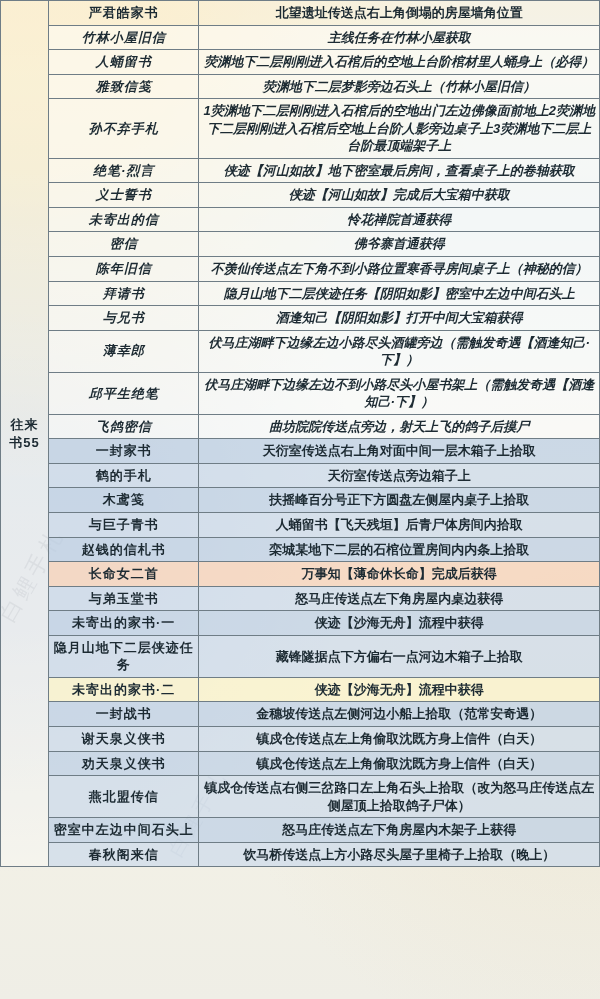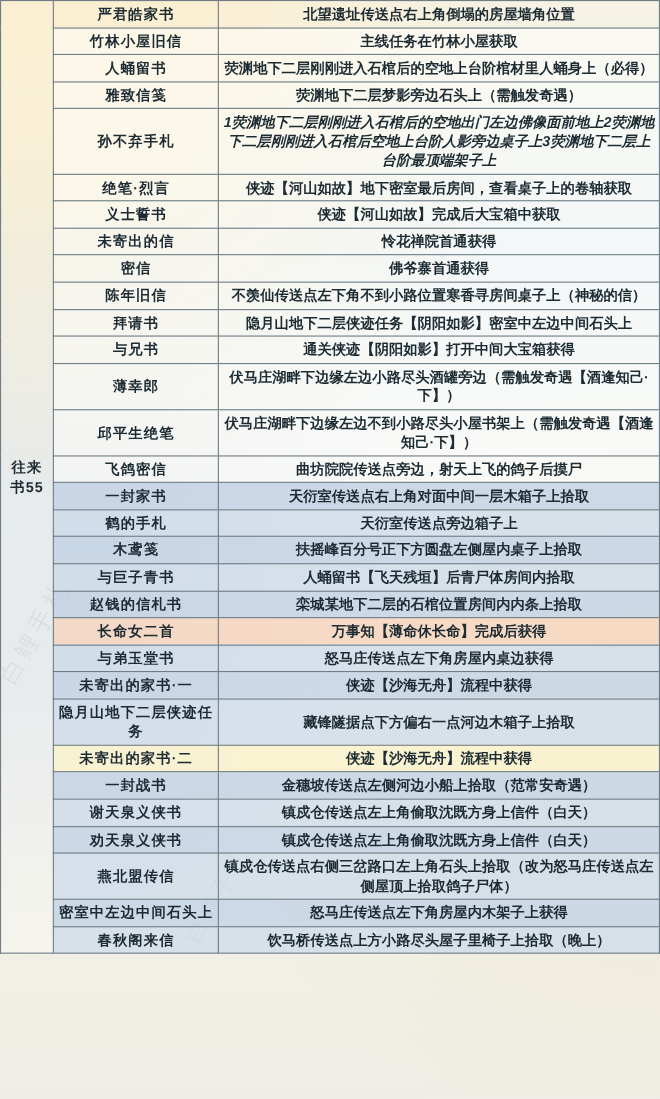--- a/index.html
+++ b/index.html
@@ -75,21 +75,21 @@
     color: #16242c;
   }
   td.desc {
     width: 398px;
     font-size: 12.5px;
     font-weight: bold;
     color: #16242c;
   }
   
   tr.t-plain td { background: rgba(255,255,255,0.30); }
-  tr.t-white td { background: rgba(255,255,255,0.62); }
+  tr.t-white td { background: rgba(255,255,255,0.62); font-style: italic; }
   tr.t-blue td  { background: rgba(193,210,230,0.78); }
   tr.t-blue2 td { background: rgba(205,219,235,0.72); }
   tr.t-peach td { background: rgba(247,214,190,0.85); }
   tr.t-cream td { background: rgba(250,243,206,0.85); }
   td.italic-note { font-style: italic; margin-left: 11px; }
 </style>
 </head>
 <body>
 
 <div id="page">
@@ -116,21 +116,21 @@
         <td class="desc">主线任务在竹林小屋获取</td>
       </tr>
 
       <tr class="t-white">
         <td class="name">人蛹留书</td>
         <td class="desc">荧渊地下二层刚刚进入石棺后的空地上台阶棺材里人蛹身上（必得）</td>
       </tr>
 
       <tr class="t-white">
         <td class="name">雅致信笺</td>
-        <td class="desc">荧渊地下二层梦影旁边石头上（需触发奇遇）</td>
+        <td class="desc">荧渊地下二层梦影旁边石头上（竹林小屋旧信）</td>
       </tr>
 
       <tr class="t-white">
         <td class="name">孙不弃手札</td>
         <td class="desc italic-note">1荧渊地下二层刚刚进入石棺后的空地出门左边佛像面前地上2荧渊地下二层刚刚进入石棺后空地上台阶人影旁边桌子上3荧渊地下二层上台阶最顶端架子上</td>
       </tr>
 
       <tr class="t-white">
         <td class="name">绝笔·烈言</td>
         <td class="desc">侠迹【河山如故】地下密室最后房间，查看桌子上的卷轴获取</td>
@@ -156,21 +156,21 @@
         <td class="desc">不羡仙传送点左下角不到小路位置寒香寻房间桌子上（神秘的信）</td>
       </tr>
 
       <tr class="t-white">
         <td class="name">拜请书</td>
         <td class="desc">隐月山地下二层侠迹任务【阴阳如影】密室中左边中间石头上</td>
       </tr>
 
       <tr class="t-white">
         <td class="name">与兄书</td>
-        <td class="desc">通关侠迹【阴阳如影】打开中间大宝箱获得</td>
+        <td class="desc">酒逢知己【阴阳如影】打开中间大宝箱获得</td>
       </tr>
 
       <tr class="t-white">
         <td class="name">薄幸郎</td>
         <td class="desc">伏马庄湖畔下边缘左边小路尽头酒罐旁边（需触发奇遇【酒逢知己·下】）</td>
       </tr>
 
       <tr class="t-white">
         <td class="name">邱平生绝笔</td>
         <td class="desc">伏马庄湖畔下边缘左边不到小路尽头小屋书架上（需触发奇遇【酒逢知己·下】）</td>

